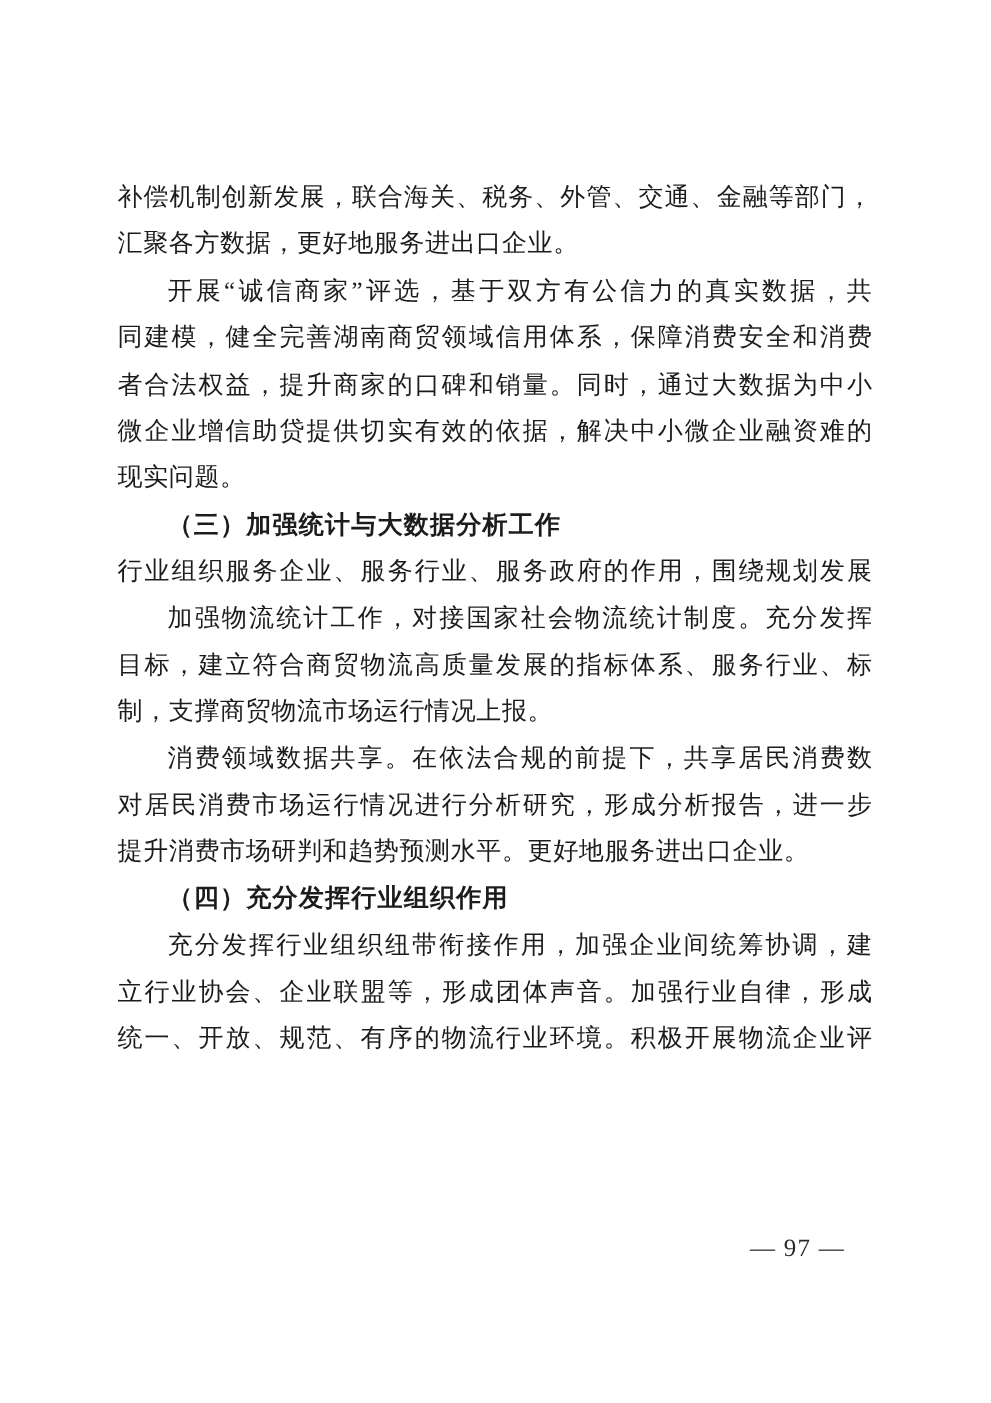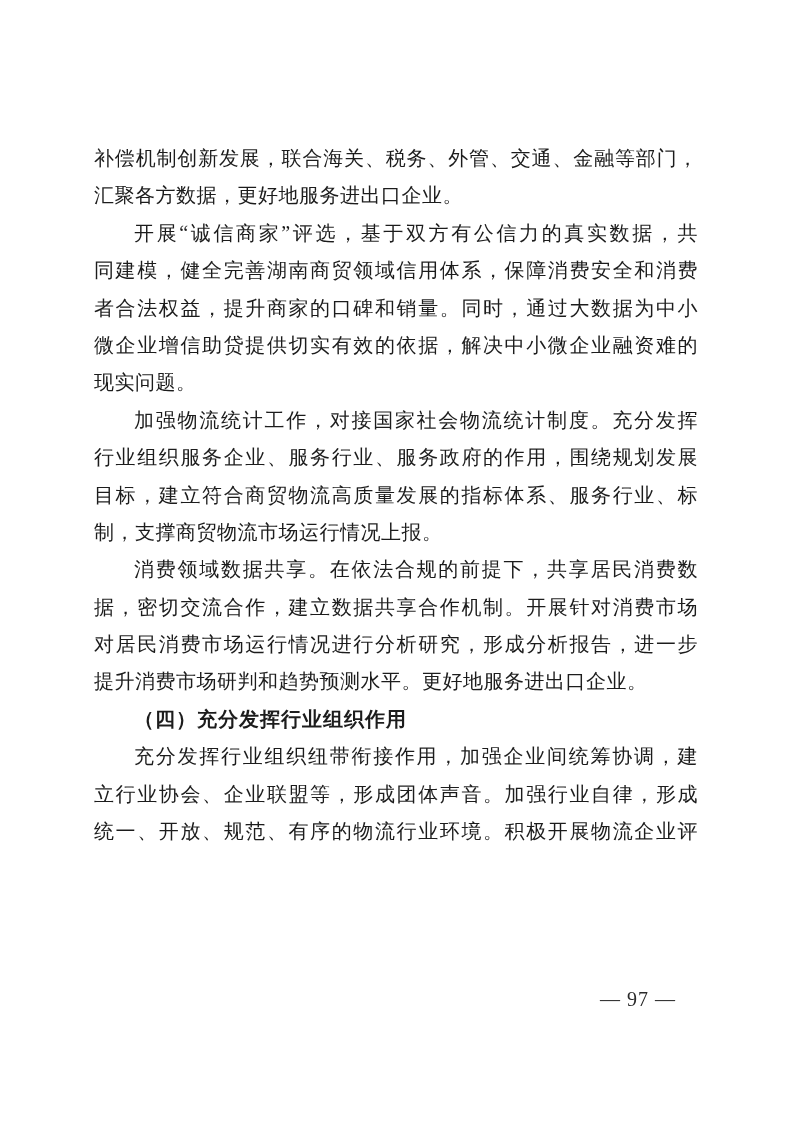--- a/index.html
+++ b/index.html
@@ -59,26 +59,26 @@
 
 <div class="page">
   <div class="content">
     <div class="line justify">补偿机制创新发展，联合海关、税务、外管、交通、金融等部门，</div>
     <div class="line">汇聚各方数据，更好地服务进出口企业。</div>
     <div class="line justify indent">开展“诚信商家”评选，基于双方有公信力的真实数据，共</div>
     <div class="line justify">同建模，健全完善湖南商贸领域信用体系，保障消费安全和消费</div>
     <div class="line justify">者合法权益，提升商家的口碑和销量。同时，通过大数据为中小</div>
     <div class="line justify">微企业增信助贷提供切实有效的依据，解决中小微企业融资难的</div>
     <div class="line">现实问题。</div>
+    <div class="line heading indent">（三）加强统计与大数据分析工作</div>
+    <div class="line justify">行业组织服务企业、服务行业、服务政府的作用，围绕规划发展</div>
     <div class="line justify indent">加强物流统计工作，对接国家社会物流统计制度。充分发挥</div>
-    <div class="line justify">行业组织服务企业、服务行业、服务政府的作用，围绕规划发展</div>
     <div class="line justify">目标，建立符合商贸物流高质量发展的指标体系、服务行业、标</div>
     <div class="line">制，支撑商贸物流市场运行情况上报。</div>
     <div class="line justify indent">消费领域数据共享。在依法合规的前提下，共享居民消费数</div>
-    <div class="line justify">据，密切交流合作，建立数据共享合作机制。开展针对消费市场</div>
     <div class="line justify">对居民消费市场运行情况进行分析研究，形成分析报告，进一步</div>
     <div class="line">提升消费市场研判和趋势预测水平。更好地服务进出口企业。</div>
     <div class="line heading indent">（四）充分发挥行业组织作用</div>
     <div class="line justify indent">充分发挥行业组织纽带衔接作用，加强企业间统筹协调，建</div>
     <div class="line justify">立行业协会、企业联盟等，形成团体声音。加强行业自律，形成</div>
     <div class="line justify">统一、开放、规范、有序的物流行业环境。积极开展物流企业评</div>
   </div>
 
   <div class="footer">— 97 —</div>
 </div>

